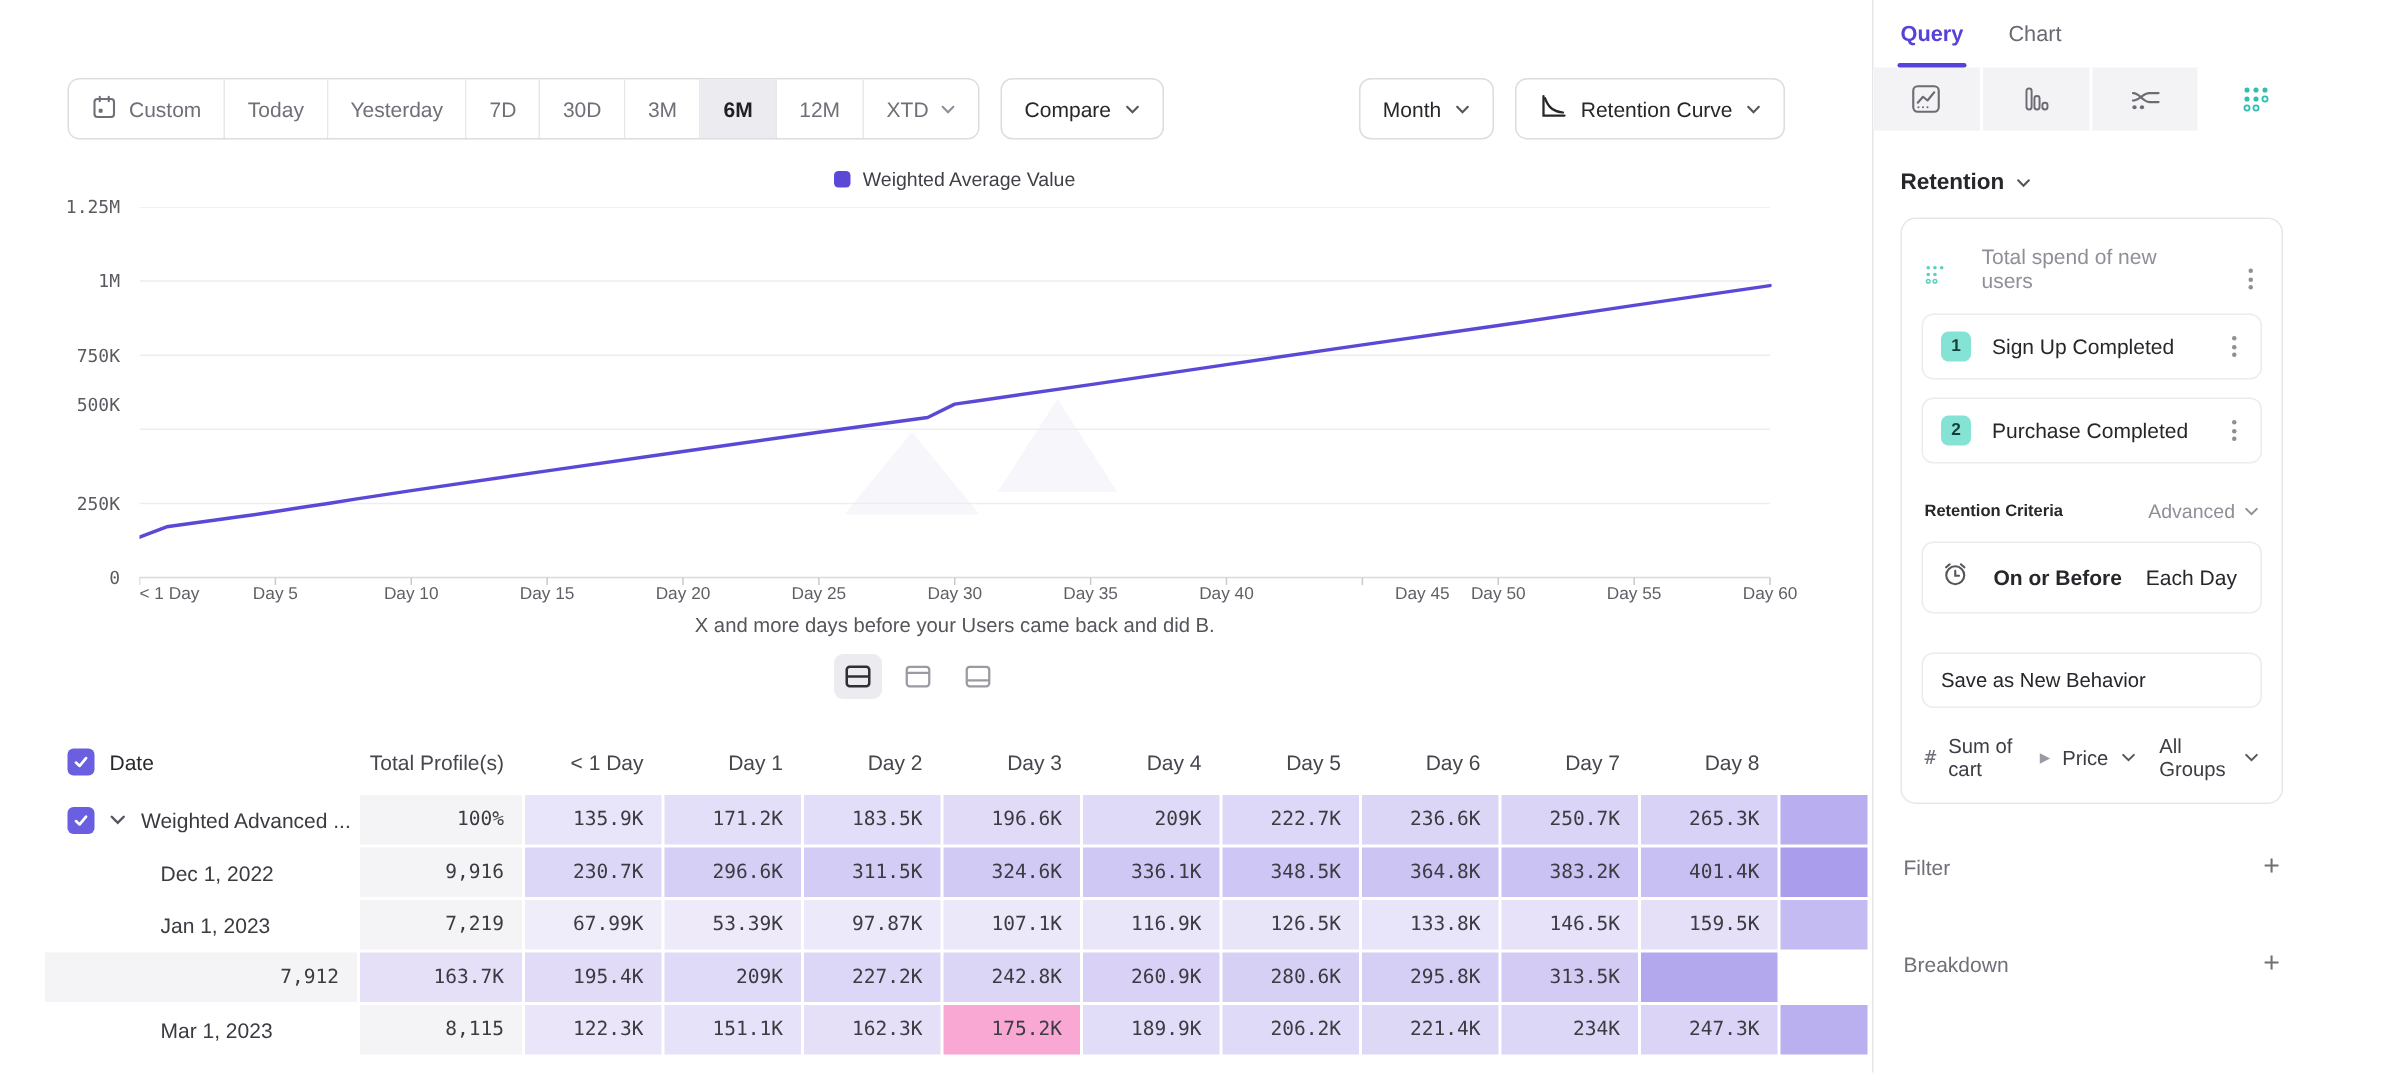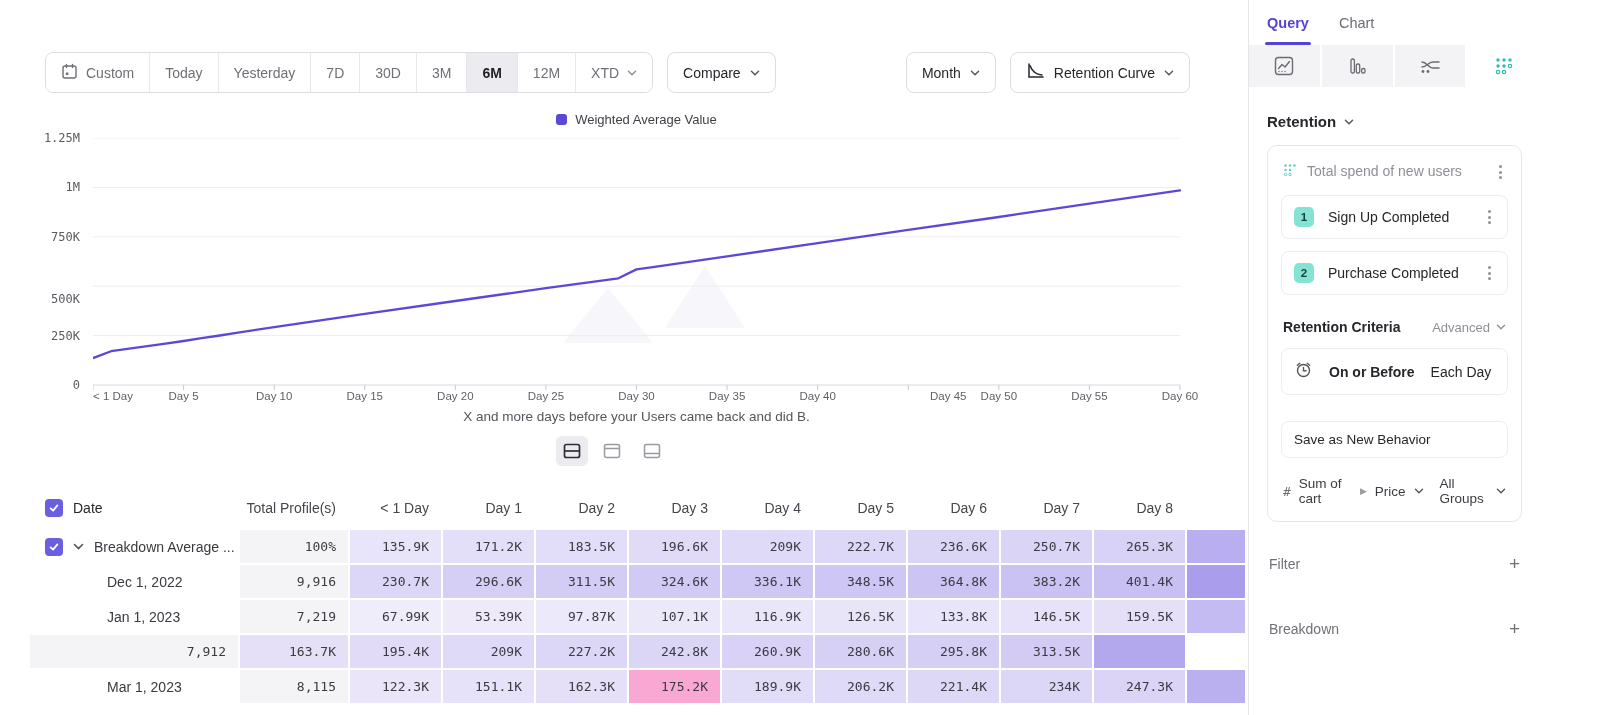--- a/index.html
+++ b/index.html
@@ -73,31 +73,31 @@
     height:3px; background:#5542d9; border-radius:3px; }
   .icon-strip { display:grid; grid-template-columns:1fr 1fr 1fr 1fr; height:42px; background:#fff; }
   .icon-cell { display:flex; align-items:center; justify-content:center; background:#f3f3f5;
     border-right:2px solid #fff; cursor:pointer; }
   .icon-cell:last-child { border-right:none; }
   .icon-cell.active { background:#fff; }
   .panel-body { padding:0 18px; }
   .section-head { margin-top:26px; display:flex; align-items:center; gap:8px;
     font-size:15px; font-weight:bold; color:#26262b; }
   .qcard { margin-top:15px; border:1px solid #e7e7eb; border-radius:10px; padding:13px; }
-  .behavior-title { display:flex; align-items:flex-start; gap:10px; padding:4px 2px 2px 2px; }
+  .behavior-title { display:flex; align-items:flex-end; gap:24px; padding:4px 2px 2px 2px; }
   .behavior-title .t { font-size:14px; color:#8f8f98; flex:1; }
   .step-card { margin-top:12px; border:1px solid #ececf0; border-radius:8px; background:#fff;
     display:flex; align-items:center; gap:14px; padding:11px 12px; cursor:pointer; }
   .step-badge { width:20px; height:20px; border-radius:5px; background:#84e3d5; color:#173f39;
     font-size:11.5px; font-weight:bold; display:flex; align-items:center; justify-content:center; }
   .step-label { flex:1; font-size:14px; color:#26262b; }
   .kebab { display:flex; flex-direction:column; gap:2.5px; padding:2px 4px; cursor:pointer; }
   .kebab i { width:3px; height:3px; border-radius:50%; background:#8f8f98; }
   .criteria-row { margin-top:24px; display:flex; align-items:center; justify-content:space-between; padding:0 2px; }
-  .criteria-row .l { font-size:14px; font-weight:bold; color:#26262b; }
+  .criteria-row .l { font-size:11px; font-weight:bold; color:#26262b; }
   .criteria-row .r { font-size:13px; color:#8f8f98; display:flex; gap:6px; align-items:center; cursor:pointer; }
   .timing-card { margin-top:13px; border:1px solid #ececf0; border-radius:8px;
     display:flex; align-items:center; gap:16px; padding:11px 12px; cursor:pointer; }
   .timing-card .w { font-size:14px; color:#26262b; }
   .save-btn { margin-top:26px; border:1px solid #ececf0; border-radius:8px; padding:10px 12px;
     font-size:13.5px; color:#26262b; cursor:pointer; }
   .measure-row { margin-top:16px; display:flex; align-items:center; gap:8px; padding:2px 2px 2px 2px; }
   .measure-row .hash { font-size:13px; color:#6f6f77; font-family:"DejaVu Sans Mono",monospace; }
   .measure-row .m { font-size:13.5px; color:#3c3c43; }
   .measure-row .caret { font-size:9px; color:#9a9aa2; }
@@ -187,21 +187,21 @@
   </div>
 
   <div class="legend">
     <span class="legend-swatch" id="legend-swatch" style="background: rgb(90, 73, 214);"></span>
     <span>Weighted Average Value</span>
   </div>
 
   <div class="y-labels" id="y-labels">
       <span class="mono" style="top: 240px;">0</span>
       <span class="mono" style="top: 190.6px;">250K</span>
-      <span class="mono" style="top: 154px;">500K</span>
+      <span class="mono" style="top: 125px;">500K</span>
       <span class="mono" style="top: 91.8px;">750K</span>
       <span class="mono" style="top: 42.4px;">1M</span>
       <span class="mono" style="top: -7px;">1.25M</span>
     </div>
   <svg class="chart-svg" id="chart-svg" width="1090" height="255">
       <polygon points="470,205 515,150 560,205" fill="#f7f6fa"></polygon>
       <polygon points="572,190 612,128 652,190" fill="#f7f6fa"></polygon>
       <line x1="0" y1="247" x2="1087" y2="247" stroke="#d9d9de" stroke-width="1"></line>
       <line x1="0" y1="197.6" x2="1087" y2="197.6" stroke="#ededf0" stroke-width="1"></line>
       <line x1="0" y1="148.2" x2="1087" y2="148.2" stroke="#ededf0" stroke-width="1"></line>
@@ -308,21 +308,21 @@
           <span class="checkbox" style="background: rgb(106, 95, 224);">
             <svg width="12" height="12" viewBox="0 0 16 16">
               <polyline points="3.5,8.5 6.8,11.5 12.5,4.5" fill="none" stroke="#fff" stroke-width="2.4" stroke-linecap="round" stroke-linejoin="round"></polyline>
             </svg>
           </span>
           <span class="expand-chev">
             <svg width="11" height="9" viewBox="0 0 10 9">
               <polyline points="1,2.5 5,6.5 9,2.5" fill="none" stroke="#55555c" stroke-width="1.6" stroke-linecap="round"></polyline>
             </svg>
           </span>
-          <span>Breakdown Average ...</span>
+          <span>Weighted Advanced ...</span>
         </div>
         <div class="cell num total">100%</div>
         <div class="cell num" style="background: rgb(232, 228, 249);">135.9K</div>
         <div class="cell num" style="background: rgb(228, 223, 248);">171.2K</div>
         <div class="cell num" style="background: rgb(226, 221, 248);">183.5K</div>
         <div class="cell num" style="background: rgb(225, 219, 247);">196.6K</div>
         <div class="cell num" style="background: rgb(223, 218, 247);">209K</div>
         <div class="cell num" style="background: rgb(221, 216, 247);">222.7K</div>
         <div class="cell num" style="background: rgb(220, 214, 246);">236.6K</div>
         <div class="cell num" style="background: rgb(218, 212, 246);">250.7K</div>

